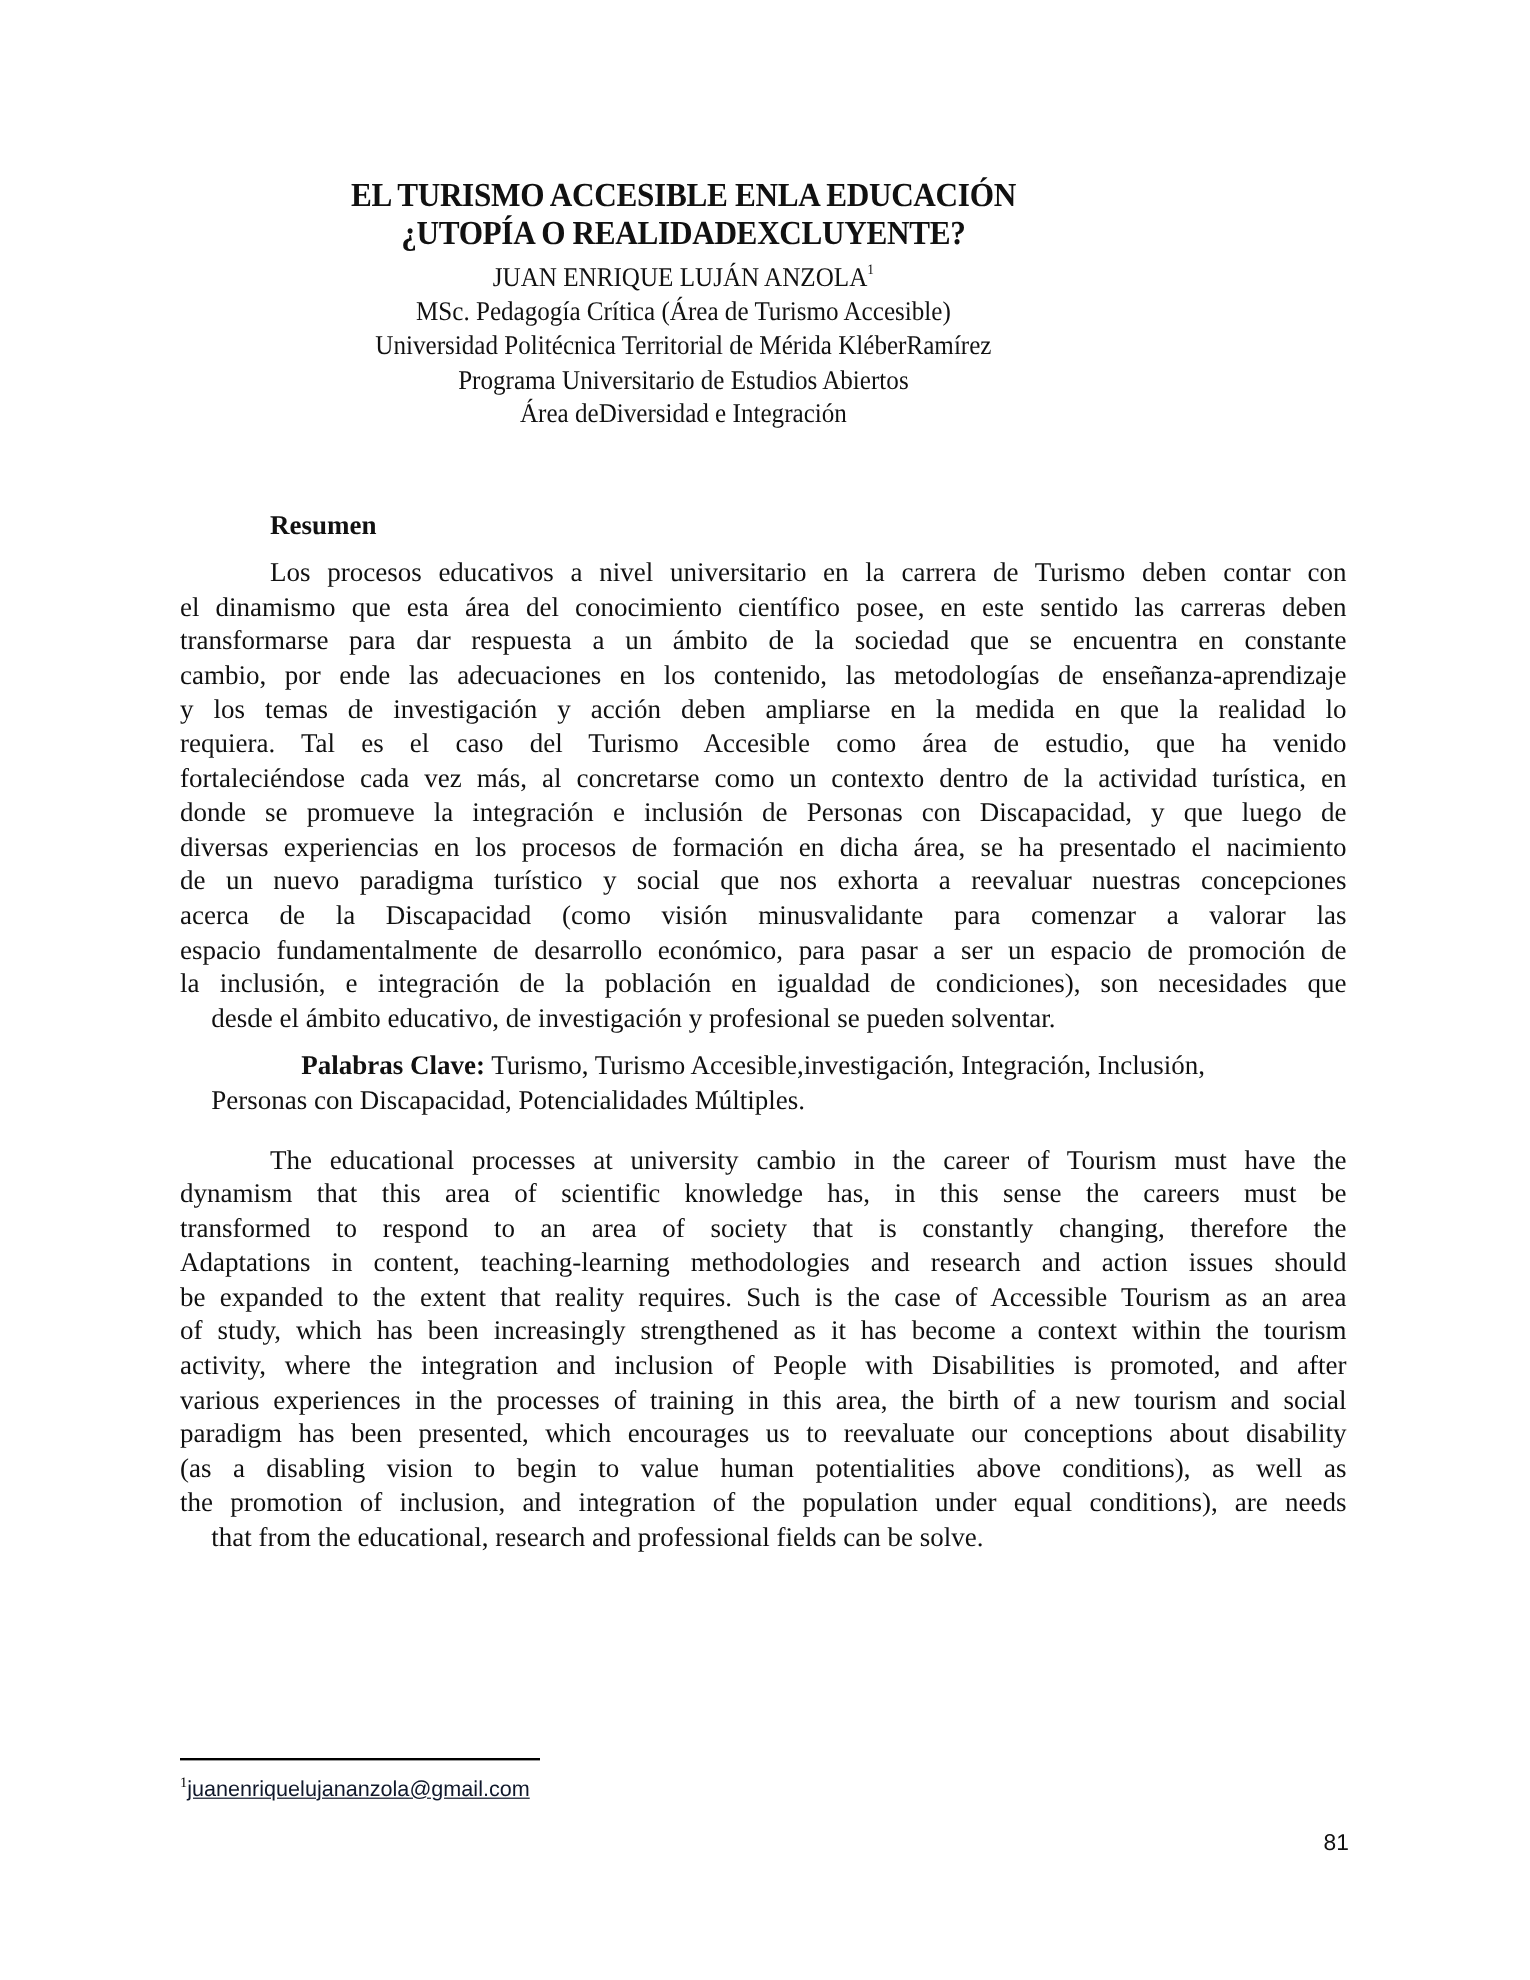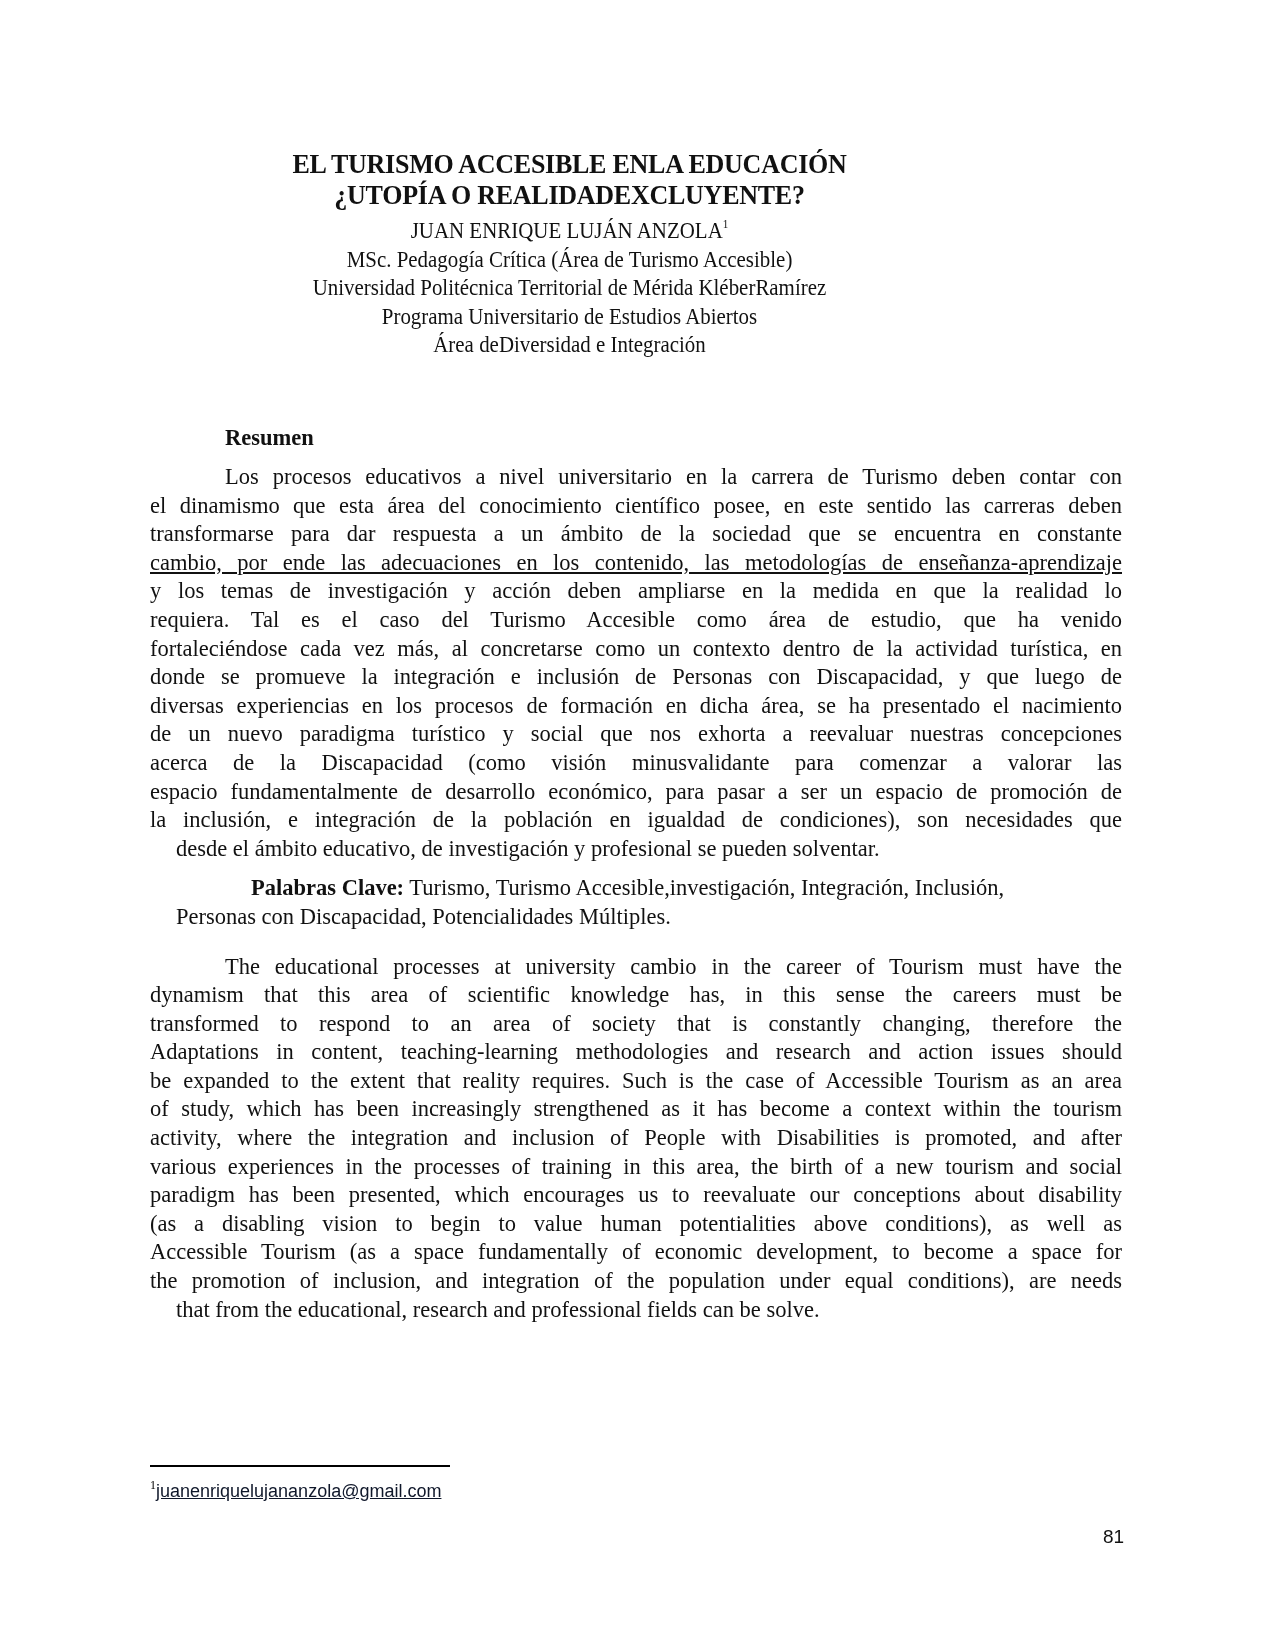--- a/index.html
+++ b/index.html
@@ -33,21 +33,21 @@
   <div class="affil-line">Programa Universitario de Estudios Abiertos</div>
   <div class="affil-line">Área deDiversidad e Integración</div>
 </div>
 
 <div class="section serif" style="top:424px;">
   <div class="heading">Resumen</div>
   <div style="height:11px"></div>
   <div class="body-line indent" style="white-space: nowrap;">Los procesos educativos a nivel universitario en la carrera de Turismo deben contar con</div>
   <div class="body-line" style="white-space: nowrap;">el dinamismo que esta área del conocimiento científico posee, en este sentido las carreras deben</div>
   <div class="body-line" style="white-space: nowrap;">transformarse para dar respuesta a un ámbito de la sociedad que se encuentra en constante</div>
-  <div class="body-line" style="white-space: nowrap; text-decoration: underline;">cambio, por ende las adecuaciones en los contenido, las metodologías de enseñanza-aprendizaje</div>
+  <div class="body-line" style="white-space: nowrap;">cambio, por ende las adecuaciones en los contenido, las metodologías de enseñanza-aprendizaje</div>
   <div class="body-line" style="white-space: nowrap;">y los temas de investigación y acción deben ampliarse en la medida en que la realidad lo</div>
   <div class="body-line" style="white-space: nowrap;">requiera.  Tal es el caso del Turismo Accesible como área de estudio, que ha venido</div>
   <div class="body-line" style="white-space: nowrap;">fortaleciéndose cada vez más, al concretarse como un contexto dentro de la actividad turística, en</div>
   <div class="body-line" style="white-space: nowrap;">donde se promueve la integración e inclusión de Personas con Discapacidad, y que luego de</div>
   <div class="body-line" style="white-space: nowrap;">diversas experiencias en los procesos de formación en dicha área, se ha presentado el nacimiento</div>
   <div class="body-line" style="white-space: nowrap;">de un nuevo paradigma turístico y social que nos exhorta a reevaluar nuestras concepciones</div>
   <div class="body-line" style="white-space: nowrap;">acerca de la Discapacidad (como visión minusvalidante para comenzar a valorar las</div>
   <div class="body-line" style="white-space: nowrap;">espacio fundamentalmente de desarrollo económico, para pasar a ser un espacio de promoción de</div>
   <div class="body-line" style="white-space: nowrap;">la inclusión, e integración de la población en igualdad de condiciones), son necesidades que</div>
   <div class="body-line last" style="white-space: nowrap;">desde el ámbito educativo, de investigación y profesional se pueden solventar.</div>
@@ -61,20 +61,19 @@
   <div class="body-line indent" style="white-space: nowrap;">The educational processes at university cambio in the career of Tourism must have the</div>
   <div class="body-line" style="white-space: nowrap;">dynamism that this area of scientific knowledge has, in this sense the careers must be</div>
   <div class="body-line" style="white-space: nowrap;">transformed to respond to an area of society that is constantly changing, therefore the</div>
   <div class="body-line" style="white-space: nowrap;">Adaptations in content, teaching-learning methodologies and research and action issues should</div>
   <div class="body-line" style="white-space: nowrap;">be expanded to the extent that reality requires. Such is the case of Accessible Tourism as an area</div>
   <div class="body-line" style="white-space: nowrap;">of study, which has been increasingly strengthened as it has become a context within the tourism</div>
   <div class="body-line" style="white-space: nowrap;">activity, where the integration and inclusion of People with Disabilities is promoted, and after</div>
   <div class="body-line" style="white-space: nowrap;">various experiences in the processes of training in this area, the birth of a new tourism and social</div>
   <div class="body-line" style="white-space: nowrap;">paradigm has been presented, which encourages us to reevaluate our conceptions about disability</div>
   <div class="body-line" style="white-space: nowrap;">(as a disabling vision to begin to value human potentialities above conditions), as well as</div>
-  <div class="body-line" style="white-space: nowrap;">Accessible Tourism (as a space fundamentally of economic development, to become a space for</div>
   <div class="body-line" style="white-space: nowrap;">the promotion of inclusion, and integration of the population under equal conditions), are needs</div>
   <div class="body-line last" style="white-space: nowrap;">that from the educational, research and professional fields can be solve.</div>
 </div>
 
 <div class="footnote-rule"></div>
 <div class="footnote"><sup>1</sup><a>juanenriquelujananzola@gmail.com</a></div>
 <div class="page-number">81</div>
 
 </body></html>

